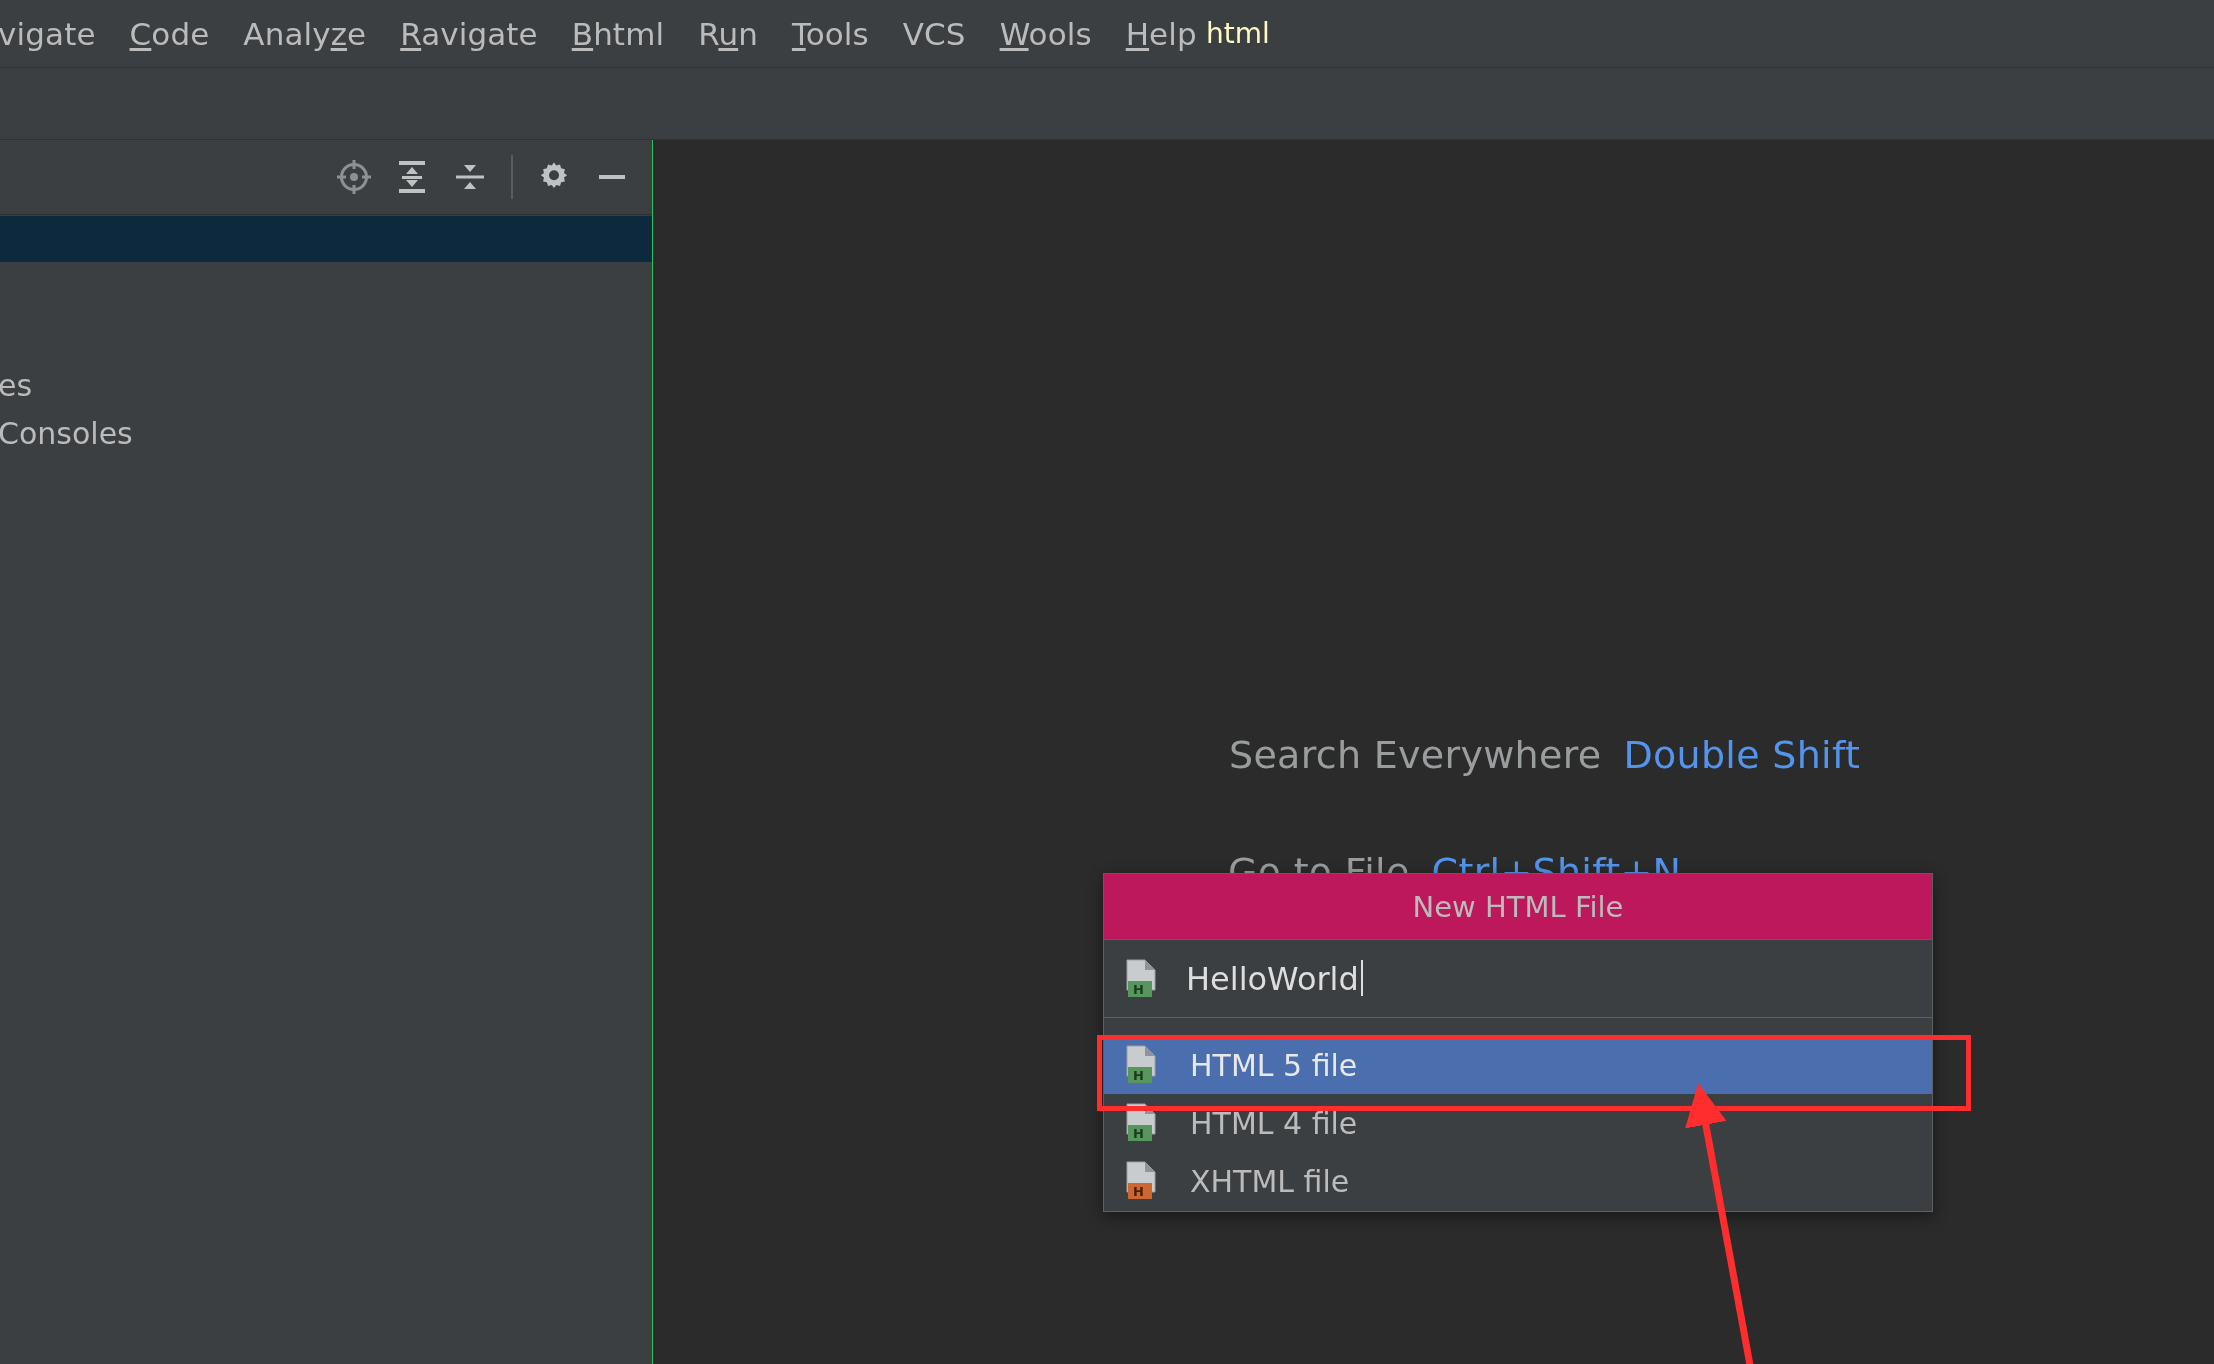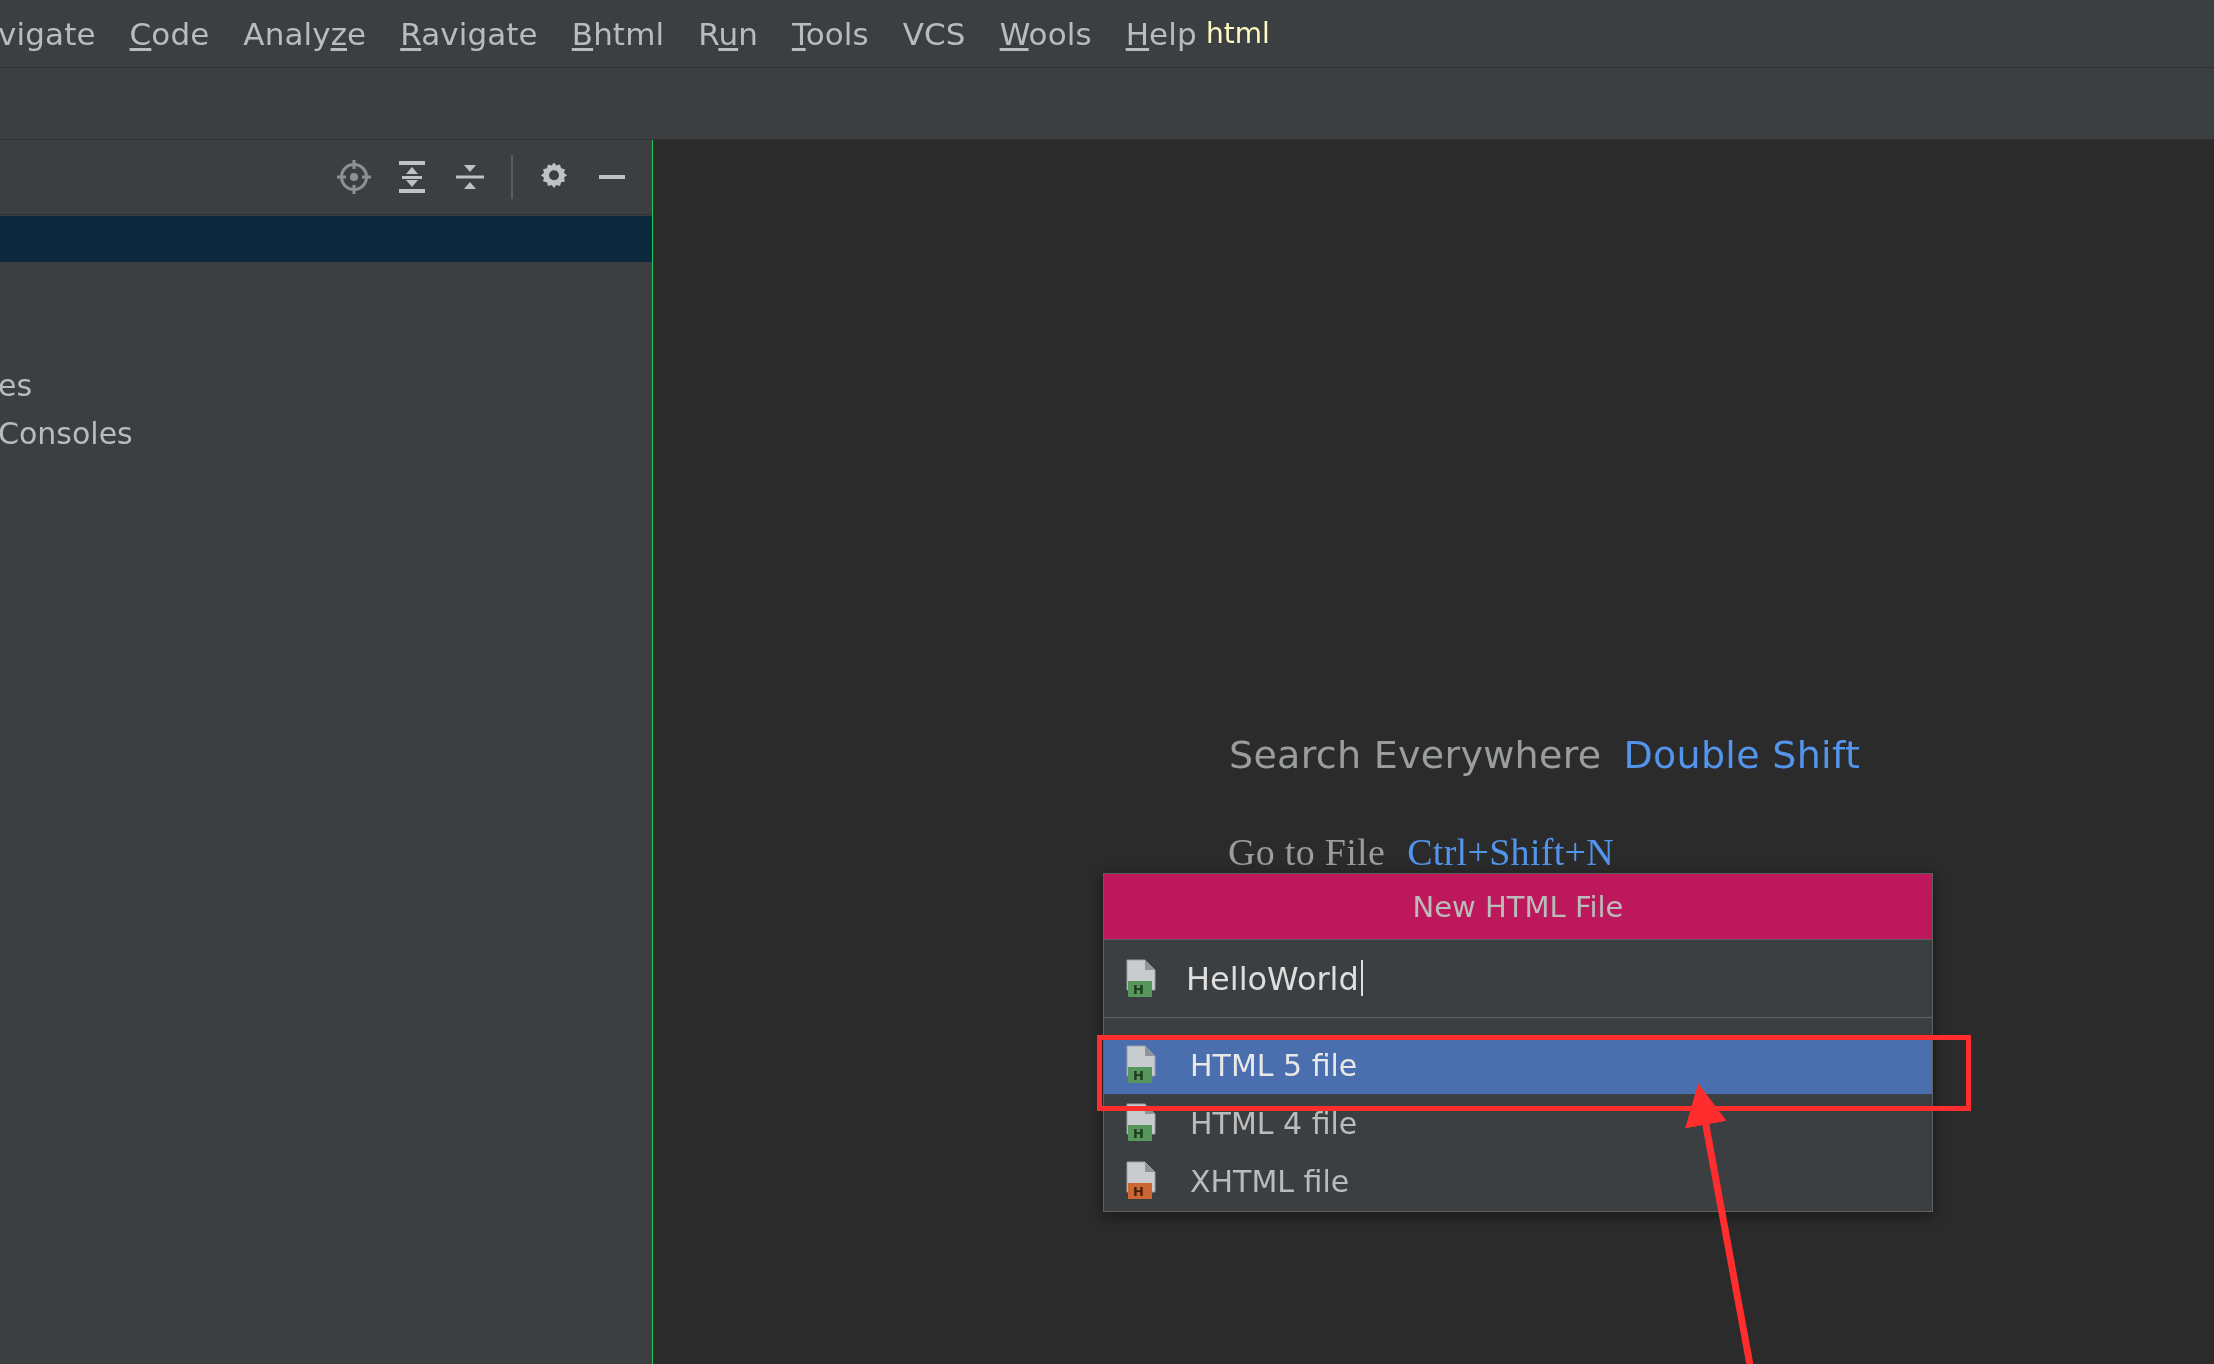--- a/index.html
+++ b/index.html
@@ -358,21 +358,21 @@
     </div>
   </div>
 </div>
 
 <div id="editor-area"></div>
 
 <div class="tip-row" style="left:1229px; top:733px;">
   <span class="tip-action">Search Everywhere</span><span class="tip-key">Double Shift</span>
 </div>
 
-<div class="tip-row" style="left:1228px; top:830px;font-family:Liberation Serif, serif;">
+<div class="tip-row" style="left:1228px; top:850px;">
   <span class="tip-action">Go to File</span><span class="tip-key">Ctrl+Shift+N</span>
 </div>
 
 <div id="new-file-popup">
 
   <div id="popup-title">New HTML File</div>
 
   <div id="popup-input-row">
     <span class="fileicon">
       <svg width="34" height="40" viewBox="0 0 34 40" aria-hidden="true">

